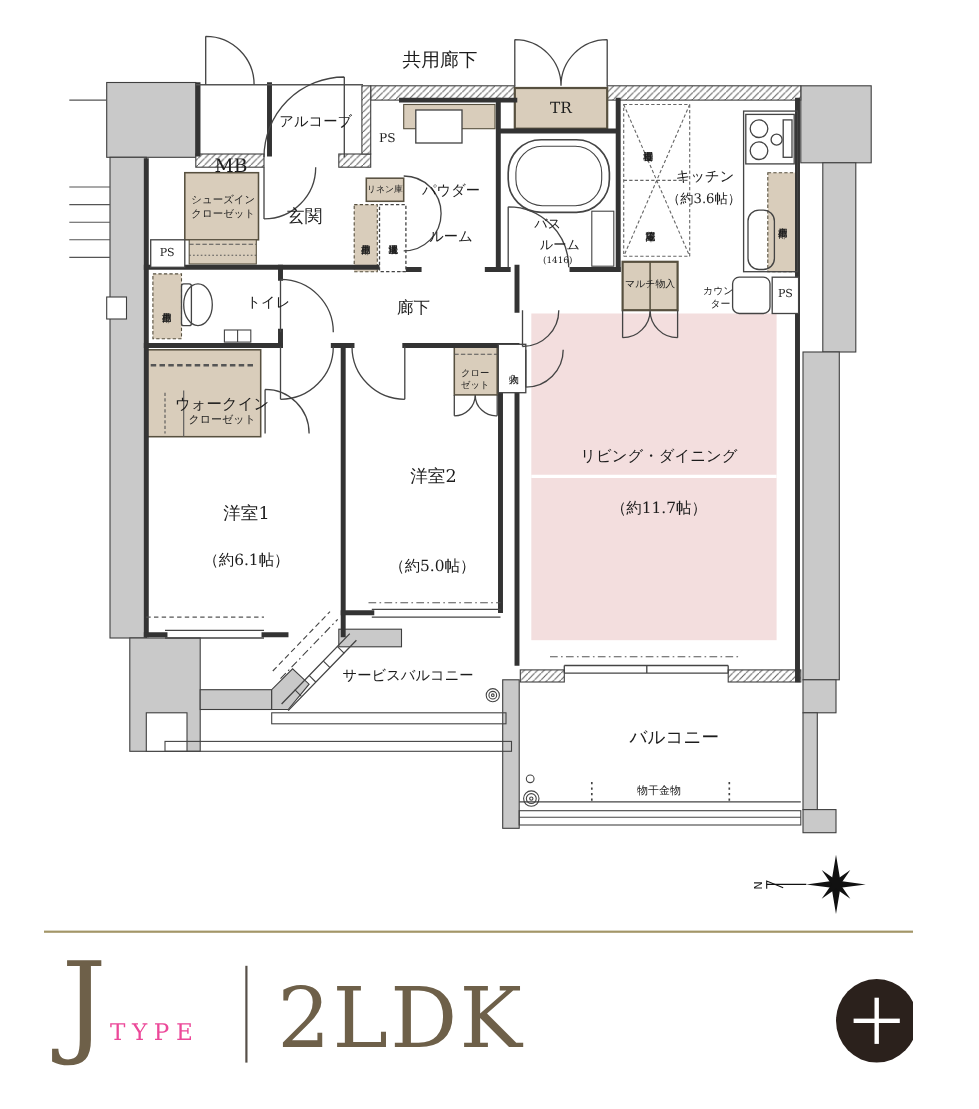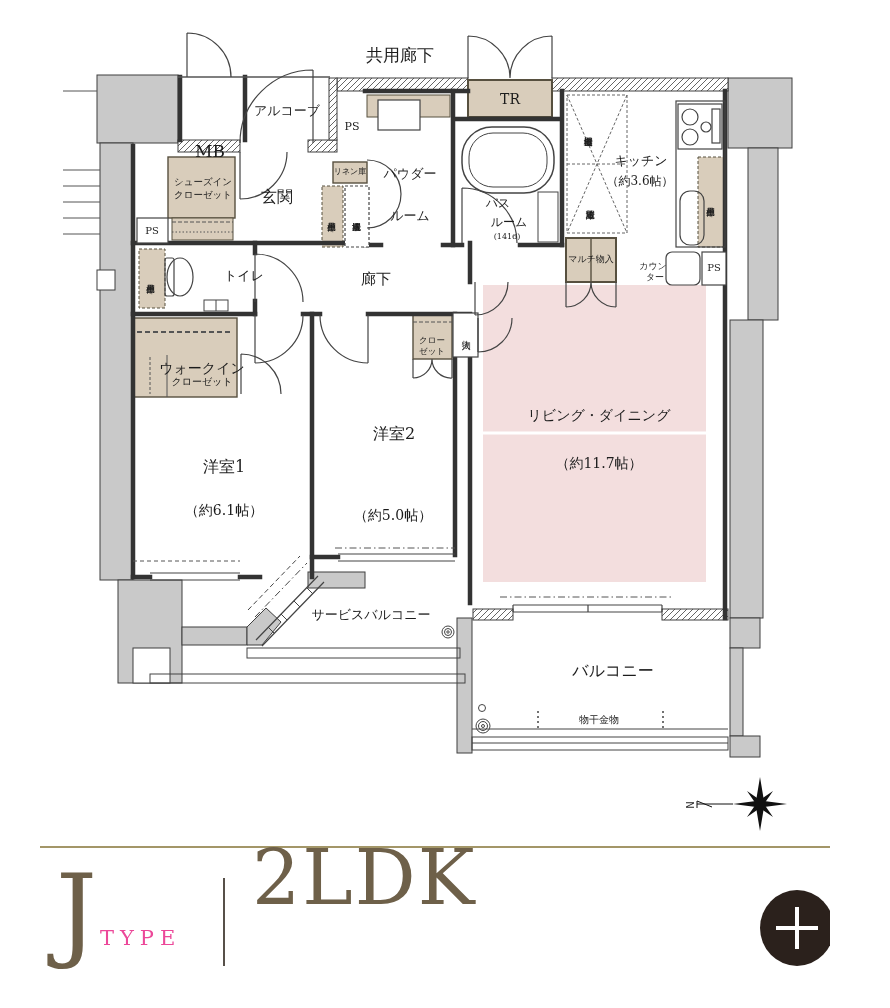--- a/index.html
+++ b/index.html
@@ -9,21 +9,21 @@
   .plan svg{position:absolute;left:0;top:0;}
   .lbl{position:absolute;transform:translate(-50%,-50%);color:#1c1c1c;white-space:nowrap;
        line-height:1.18;text-align:center;}
   .v{writing-mode:vertical-rl;text-orientation:upright;letter-spacing:0;}
   .rot{transform:translate(-50%,-50%) rotate(-90deg);}
   
   .rule{position:absolute;left:40px;top:846px;width:812px;height:2px;background:#a39668;}
   .logo-j{position:absolute;left:56px;top:862px;font-size:102px;line-height:1;color:#6e6049;}
   .logo-type{position:absolute;left:100px;top:926px;font-size:21px;letter-spacing:6px;color:#ec4899;}
   .logo-sep{position:absolute;left:223px;top:878px;width:2px;height:88px;background:#575049;}
-  .logo-ldk{position:absolute;left:252px;top:840px;font-size:76px;line-height:1;letter-spacing:2px;color:#6e6049;}
+  .logo-ldk{position:absolute;left:252px;top:888px;font-size:76px;line-height:1;letter-spacing:2px;color:#6e6049;}
   .logo-suffix{position:absolute;left:460px;top:915px;font-size:48px;line-height:1;letter-spacing:2px;color:#6e6049;}
   .badge{position:absolute;left:760px;top:890px;width:74px;height:76px;border-radius:50%;background:#2b211c;}
   .badge .ph{position:absolute;left:50%;top:50%;width:42px;height:4px;margin:-2px 0 0 -21px;background:#fff;}
   .badge .pv{position:absolute;left:50%;top:50%;width:4px;height:42px;margin:-21px 0 0 -2px;background:#fff;}
 </style>
 </head>
 <body>
 
 <div class="page">
 

